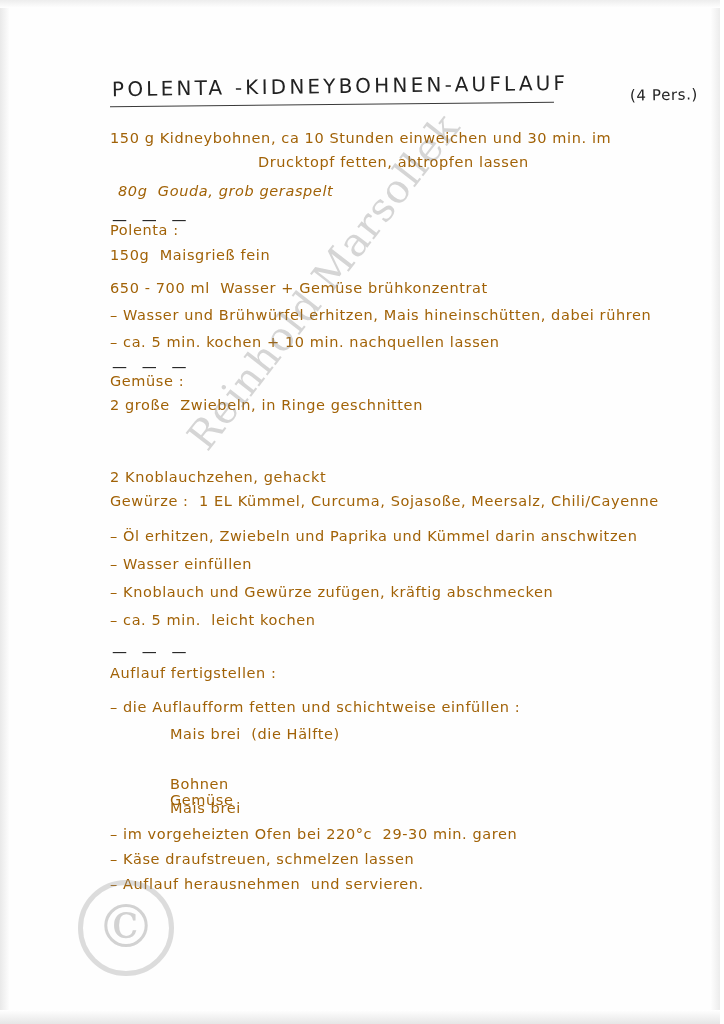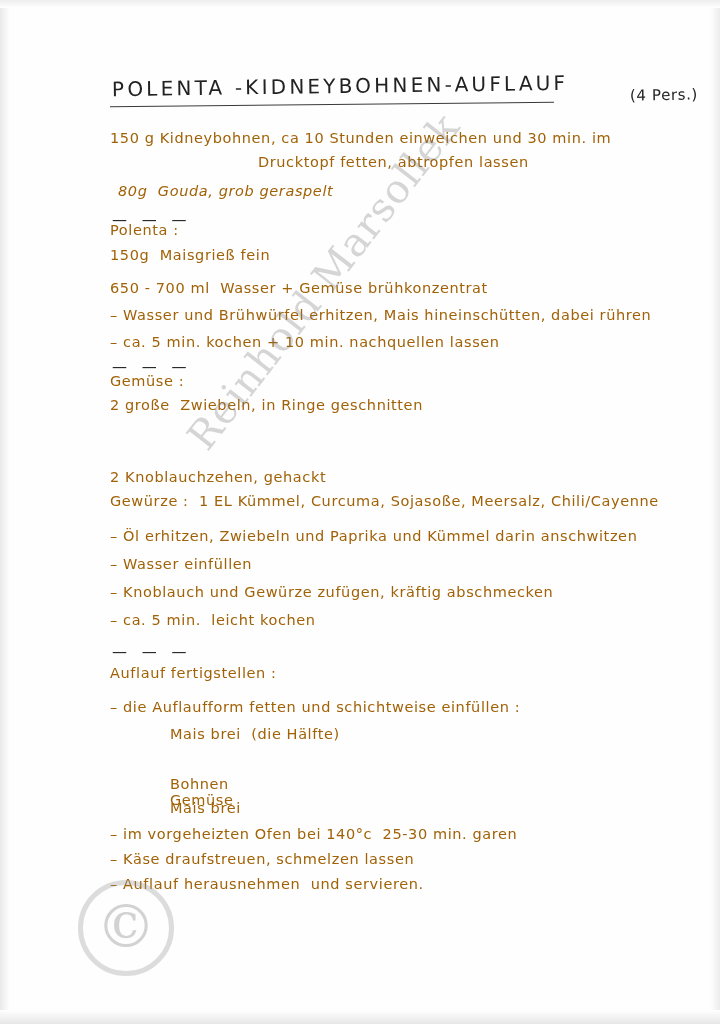--- a/index.html
+++ b/index.html
@@ -170,20 +170,20 @@
   <div class="hw line ind1" style="top:612px">– ca. 5 min.  leicht kochen</div>
 
   <div class="hw sep" style="top:643px">— — —</div>
 
   <div class="hw line ind1" style="top:665px">Auflauf fertigstellen :</div>
   <div class="hw line ind1" style="top:699px">– die Auflaufform fetten und schichtweise einfüllen :</div>
   <div class="hw line ind4" style="top:726px">Mais brei  (die Hälfte)</div>
   <div class="hw line ind4" style="top:792px">Gemüse</div>
   <div class="hw line ind4" style="top:776px">Bohnen</div>
   <div class="hw line ind4" style="top:800px">Mais brei</div>
-  <div class="hw line ind1" style="top:826px">– im vorgeheizten Ofen bei 140°c  25-30 min. garen</div>
+  <div class="hw line ind1" style="top:826px">– im vorgeheizten Ofen bei 220°c  29-30 min. garen</div>
   <div class="hw line ind1" style="top:876px">– Auflauf herausnehmen  und servieren.</div>
   <div class="hw line ind1" style="top:851px">– Käse draufstreuen, schmelzen lassen</div>
 
   <div class="watermark">Reinhold Marsollek</div>
   <div class="copyright">©</div>
 
 </div>
 
 </body></html>

